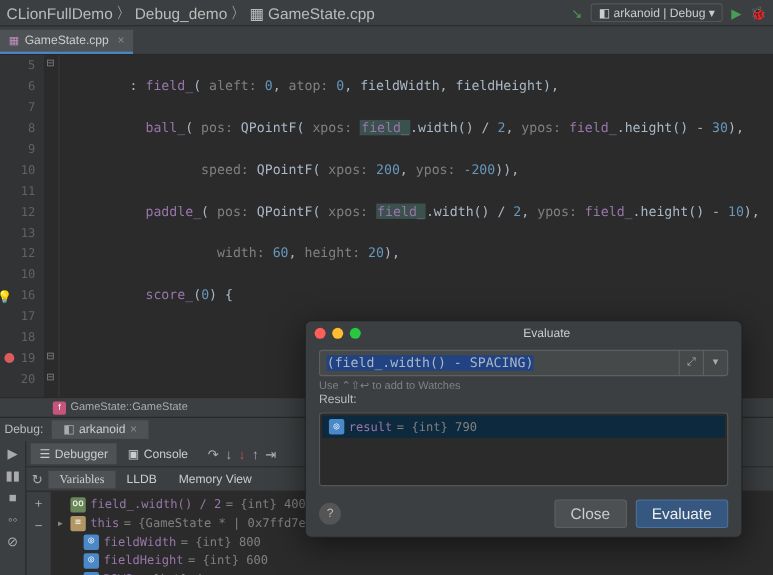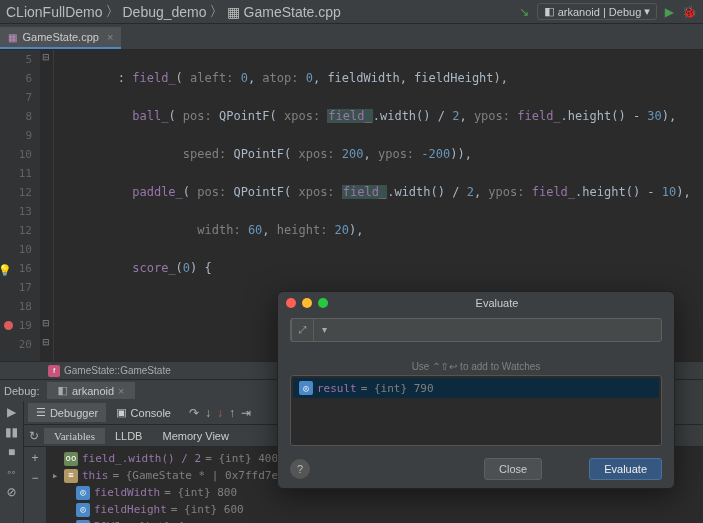--- a/index.html
+++ b/index.html
@@ -91,27 +91,27 @@
 .tr-y { background: #febc2e; }
 .tr-g { background: #28c840; }
 .eval-title { flex: 1; text-align: center; color: #ccc; font-size: 11px; }
 .eval-body { flex: 1; padding: 4px 12px; display: flex; flex-direction: column; }
 .eval-lbl { color: #bbb; font-size: 11px; margin-bottom: 3px; }
 .eval-input-wrap { display: flex; background: #45494a; border: 1px solid #5e6060; border-radius: 3px; height: 24px; align-items: center; }
 .eval-input { flex: 1; font-family: Menlo, Consolas, monospace; font-size: 12px; padding: 0 6px; }
 .eval-input .hl { background: #214283; }
 .eval-rside { display: flex; }
 .eval-rside span { width: 22px; text-align: center; color: #aaa; border-left: 1px solid #5e6060; height: 24px; line-height: 24px; font-size: 10px; }
-.eval-hint { text-align: center; font-size: 10px; color: #808080; margin-top: 19px; }
+.eval-hint { text-align: left; font-size: 10px; color: #808080; margin-top: 3px; }
 .res-box { flex: 1; background: #2b2b2b; border: 1px solid #555; border-radius: 3px; margin-top: 3px; padding: 2px; }
 .res-row { background: #0d293e; padding: 3px 6px; font-family: Menlo, Consolas, monospace; font-size: 11px; display: flex; align-items: center; gap: 4px; }
 .eval-btns { display: flex; justify-content: space-between; align-items: center; padding: 8px 12px; }
 .help-circ { width: 20px; height: 20px; border-radius: 50%; background: #555; color: #bbb; display: flex; align-items: center; justify-content: center; font-size: 11px; }
 .btns-right { display: flex; gap: 8px; }
-.btn { padding: 4px 14px; border-radius: 3px; font-size: 11px; background: #4c5052; border: 1px solid #5e6060; color: #ccc; cursor: pointer; margin-left: 39px; }
+.btn { padding: 4px 14px; border-radius: 3px; font-size: 14px; background: #4c5052; border: 1px solid #5e6060; color: #ccc; cursor: pointer; }
 .btn.primary { background: #365880; border-color: #4a709c; color: #eee; }
 </style>
 </head>
 <body>
 
 <div class="topbar">
   <div class="breadcrumbs">
     <span>CLionFullDemo</span>
     <span class="bc-sep">〉</span>
     <span>Debug_demo</span>
@@ -272,26 +272,28 @@
   <div class="eval-titlebar">
     <div class="traffic">
       <span class="tr-r"></span>
       <span class="tr-y"></span>
       <span class="tr-g"></span>
     </div>
     <div class="eval-title">Evaluate</div>
   </div>
   <div class="eval-body">
     <div class="eval-input-wrap">
+      <div class="eval-input"><span class="hl">(field_.width() - SPACING)</span></div>
       <div class="eval-rside">
         <span>⤢</span>
         <span>▾</span>
       </div>
     </div>
     <div class="eval-hint">Use ⌃⇧↩ to add to Watches</div>
+    <div class="eval-lbl">Result:</div>
     <div class="res-box">
       <div class="res-row">
         <span class="vicon vi-int">◎</span>
         <span class="vname">result</span>
         <span class="vcomp">= {int} 790</span>
       </div>
     </div>
   </div>
   <div class="eval-btns">
     <div class="help-circ">?</div>

